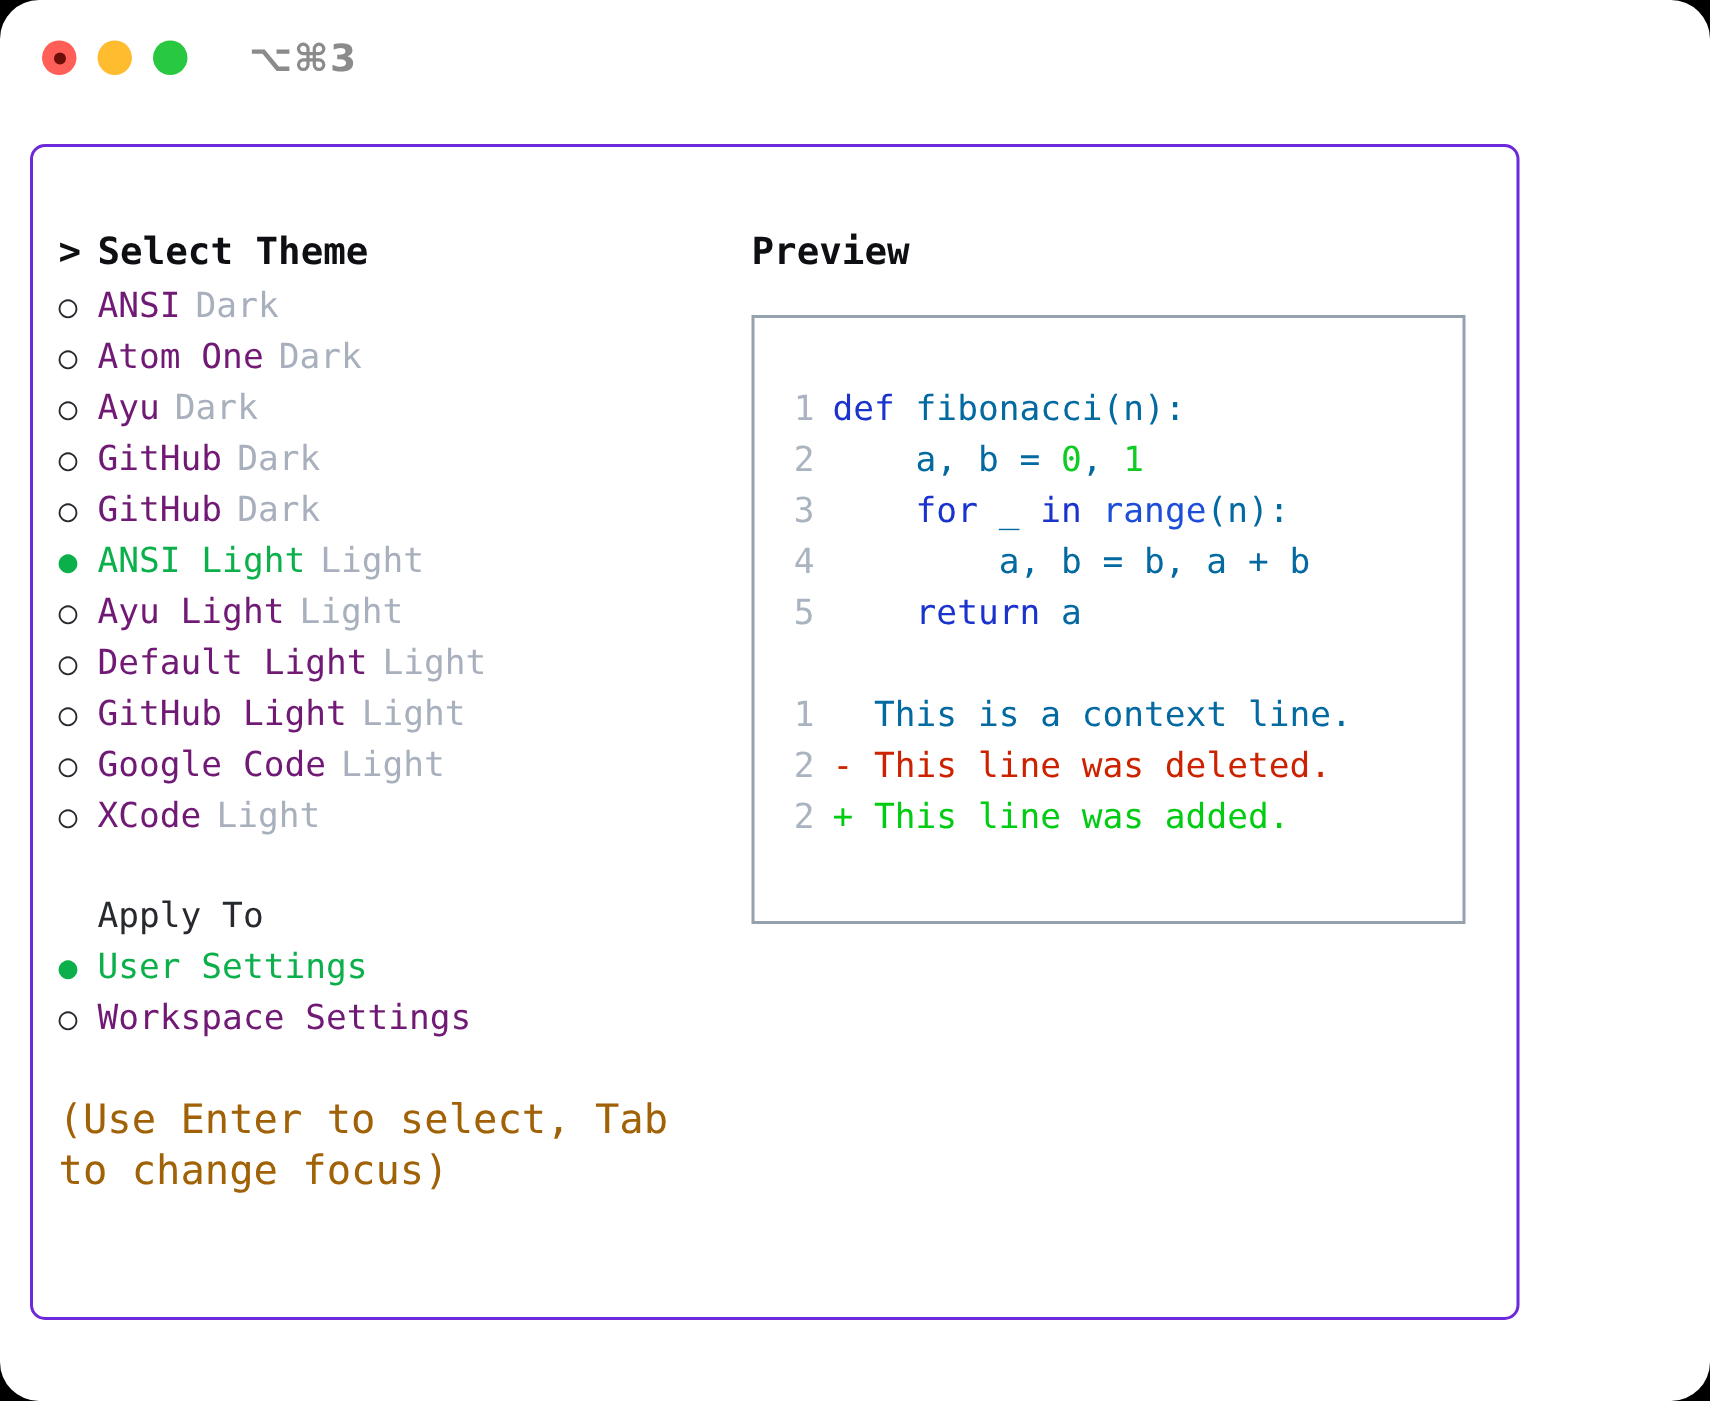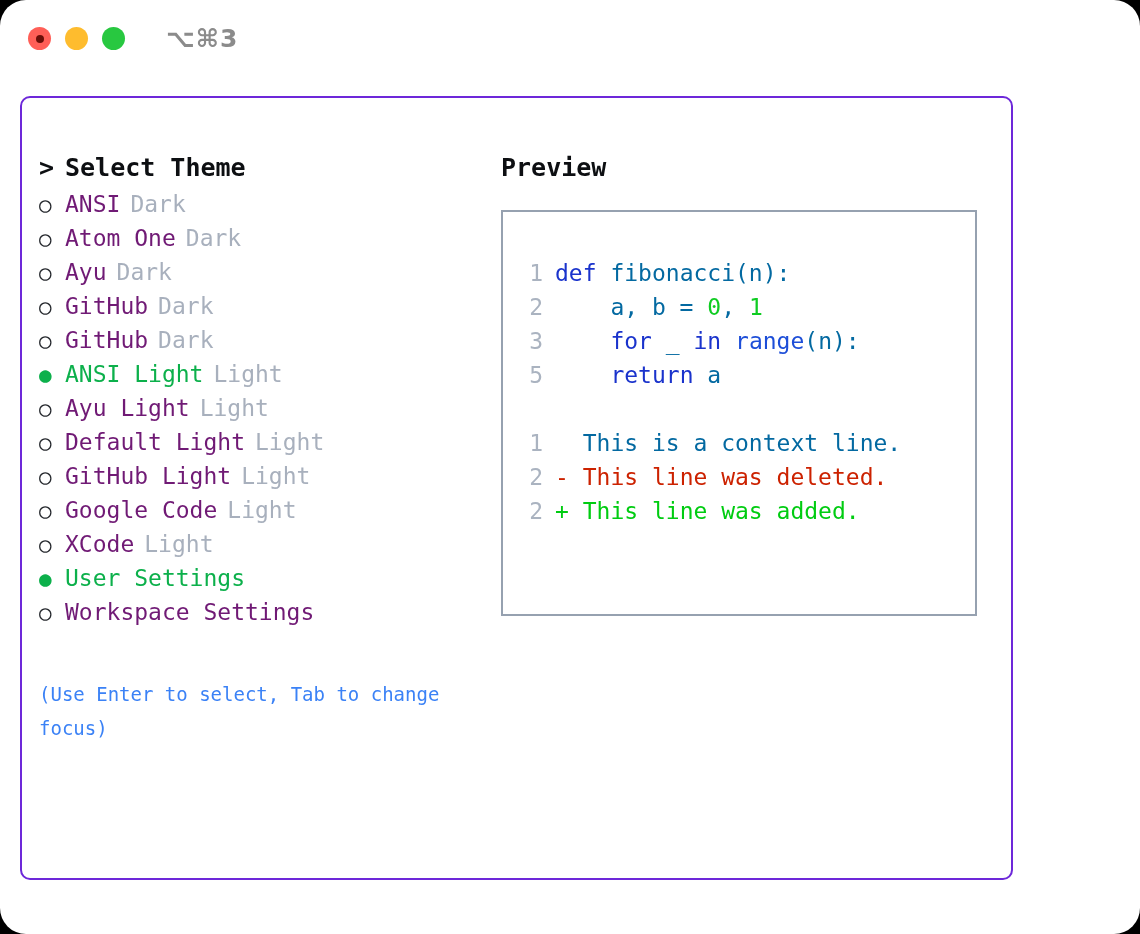--- a/index.html
+++ b/index.html
@@ -131,24 +131,24 @@
   #apply-header {
     height: 34px;
     line-height: 34px;
     font-size: 23px;
     color: #26292e;
     padding-left: 26px;
     margin-top: 33px;
   }
 
   #hint {
-    margin-top: 48px;
-    font-size: 19px;
-    line-height: 34px;
-    color: #3b82f6;
+    margin-top: 34px;
+    font-size: 27px;
+    line-height: 34px;
+    color: #a16207;
     width: 410px;
   }
 
   
   #right-col {
     position: absolute;
     left: 479px;
     top: 51px;
     width: 490px;
   }
@@ -220,37 +220,39 @@
           <div class="row"><span class="bullet">○</span><span class="name">GitHub</span><span class="mode">Dark</span></div>
           <div class="row"><span class="bullet">○</span><span class="name">GitHub</span><span class="mode">Dark</span></div>
           <div class="row selected"><span class="bullet">●</span><span class="name">ANSI Light</span><span class="mode">Light</span></div>
           <div class="row"><span class="bullet">○</span><span class="name">Ayu Light</span><span class="mode">Light</span></div>
           <div class="row"><span class="bullet">○</span><span class="name">Default Light</span><span class="mode">Light</span></div>
           <div class="row"><span class="bullet">○</span><span class="name">GitHub Light</span><span class="mode">Light</span></div>
           <div class="row"><span class="bullet">○</span><span class="name">Google Code</span><span class="mode">Light</span></div>
           <div class="row"><span class="bullet">○</span><span class="name">XCode</span><span class="mode">Light</span></div>
         </div>
 
+      <div id="apply-header">Apply To</div>
 
       <div id="apply-list">
           <div class="row selected"><span class="bullet">●</span><span class="name">User Settings</span></div>
           <div class="row"><span class="bullet">○</span><span class="name">Workspace Settings</span></div>
         </div>
 
       <div id="hint">(Use Enter to select, Tab to change focus)</div>
     </div>
 
     <div id="right-col">
       <div id="preview-title">Preview</div>
 
       <div id="preview-box">
         <div id="code-block">
             <div class="code-line"><span class="ln">1</span><span class="tok-kw">def </span><span class="tok-txt">fibonacci(n):</span></div>
             <div class="code-line"><span class="ln">2</span><span class="tok-txt">    a, b = </span><span class="tok-num">0</span><span class="tok-txt">, </span><span class="tok-num">1</span></div>
             <div class="code-line"><span class="ln">3</span><span class="tok-txt">    </span><span class="tok-kw">for</span><span class="tok-txt"> _ </span><span class="tok-kw">in</span><span class="tok-txt"> </span><span class="tok-fn">range</span><span class="tok-txt">(n):</span></div>
+            <div class="code-line"><span class="ln">4</span><span class="tok-txt">        a, b = b, a + b</span></div>
             <div class="code-line"><span class="ln">5</span><span class="tok-txt">    </span><span class="tok-kw">return</span><span class="tok-txt"> a</span></div>
           </div>
         <div id="diff-block" class="diff-block">
             <div class="code-line"><span class="ln">1</span><span class="diff-ctx"> </span><span class="diff-ctx"> This is a context line.</span></div>
             <div class="code-line"><span class="ln">2</span><span class="diff-del">-</span><span class="diff-del"> This line was deleted.</span></div>
             <div class="code-line"><span class="ln">2</span><span class="diff-add">+</span><span class="diff-add"> This line was added.</span></div>
           </div>
       </div>
     </div>
 

